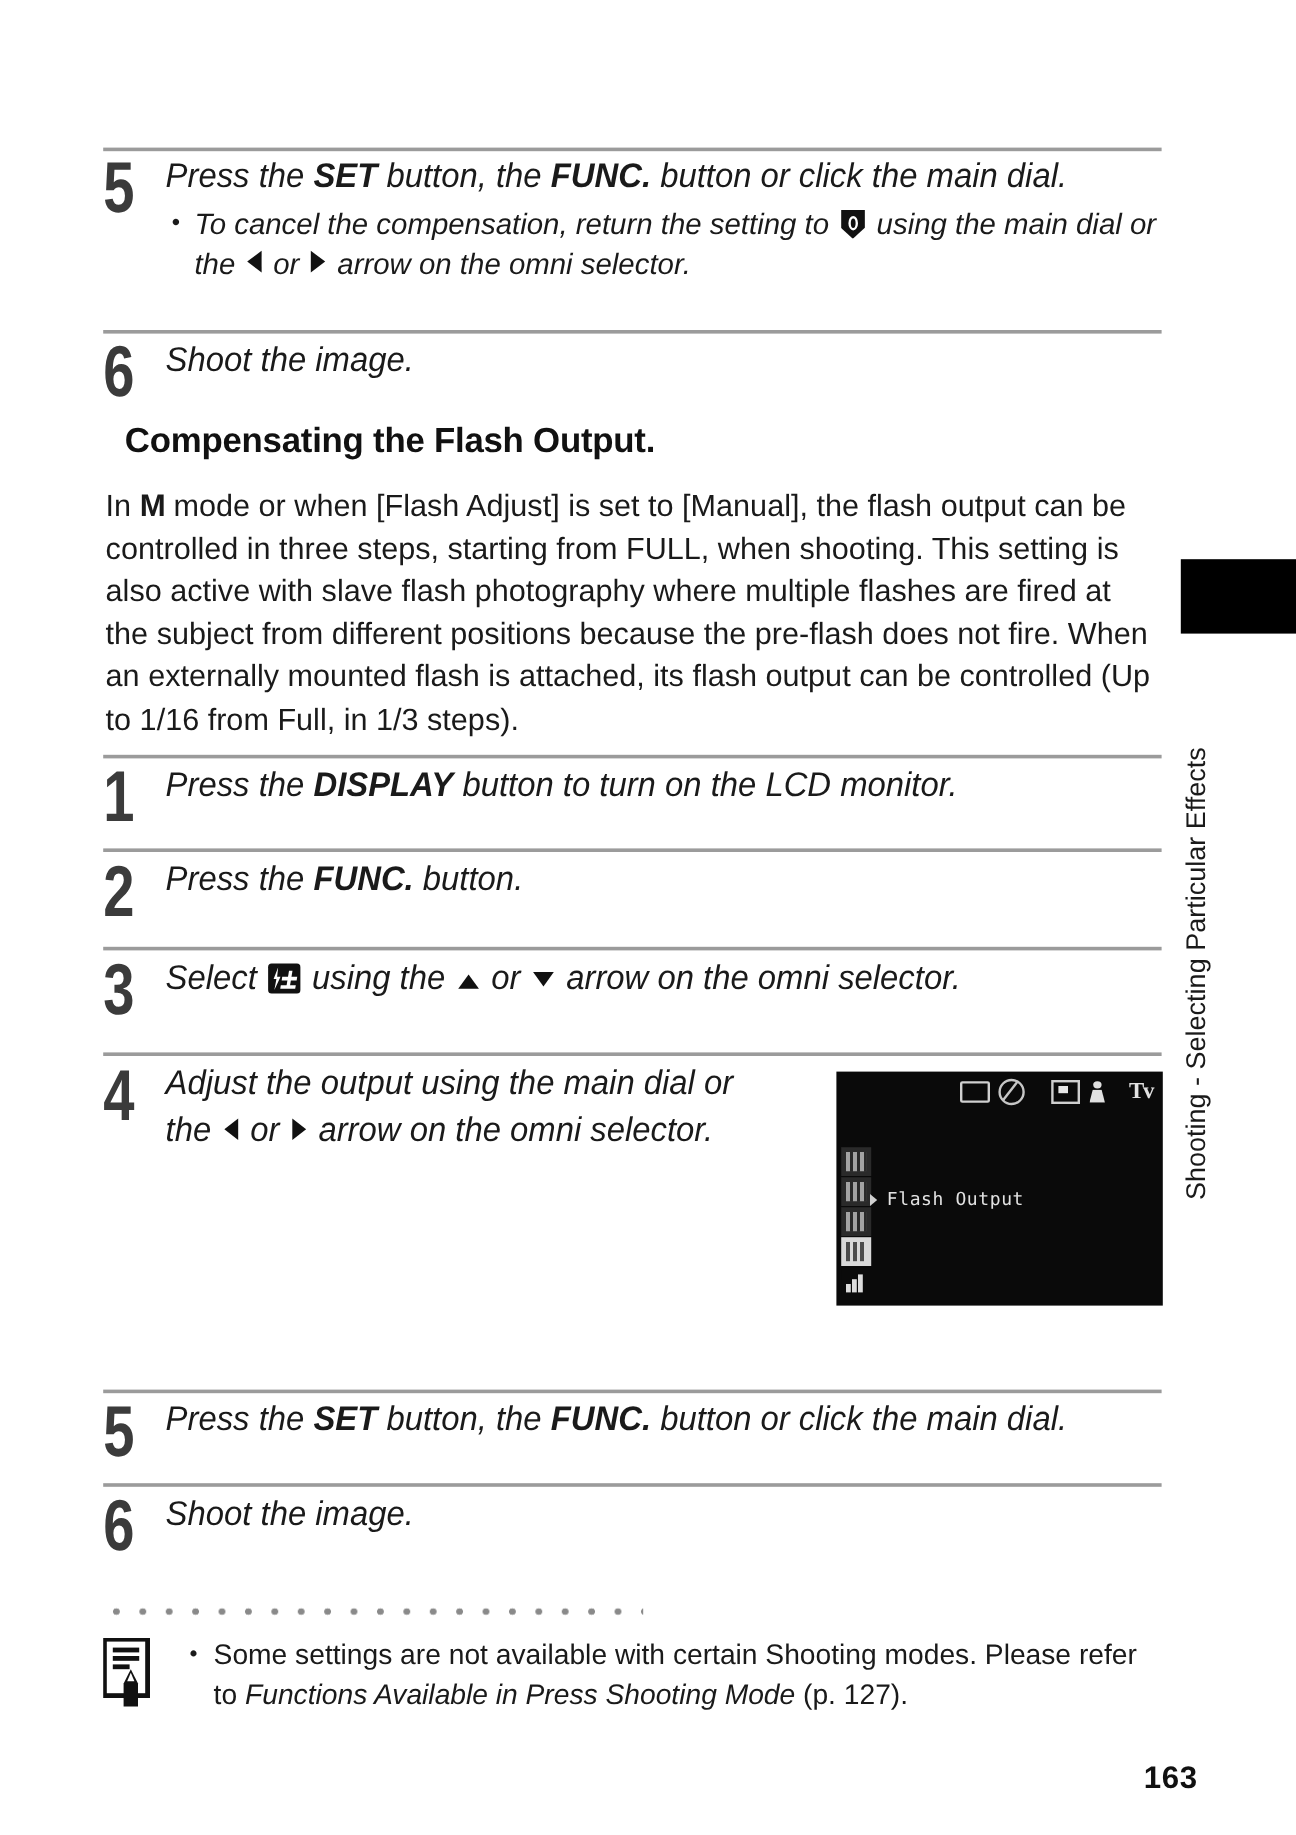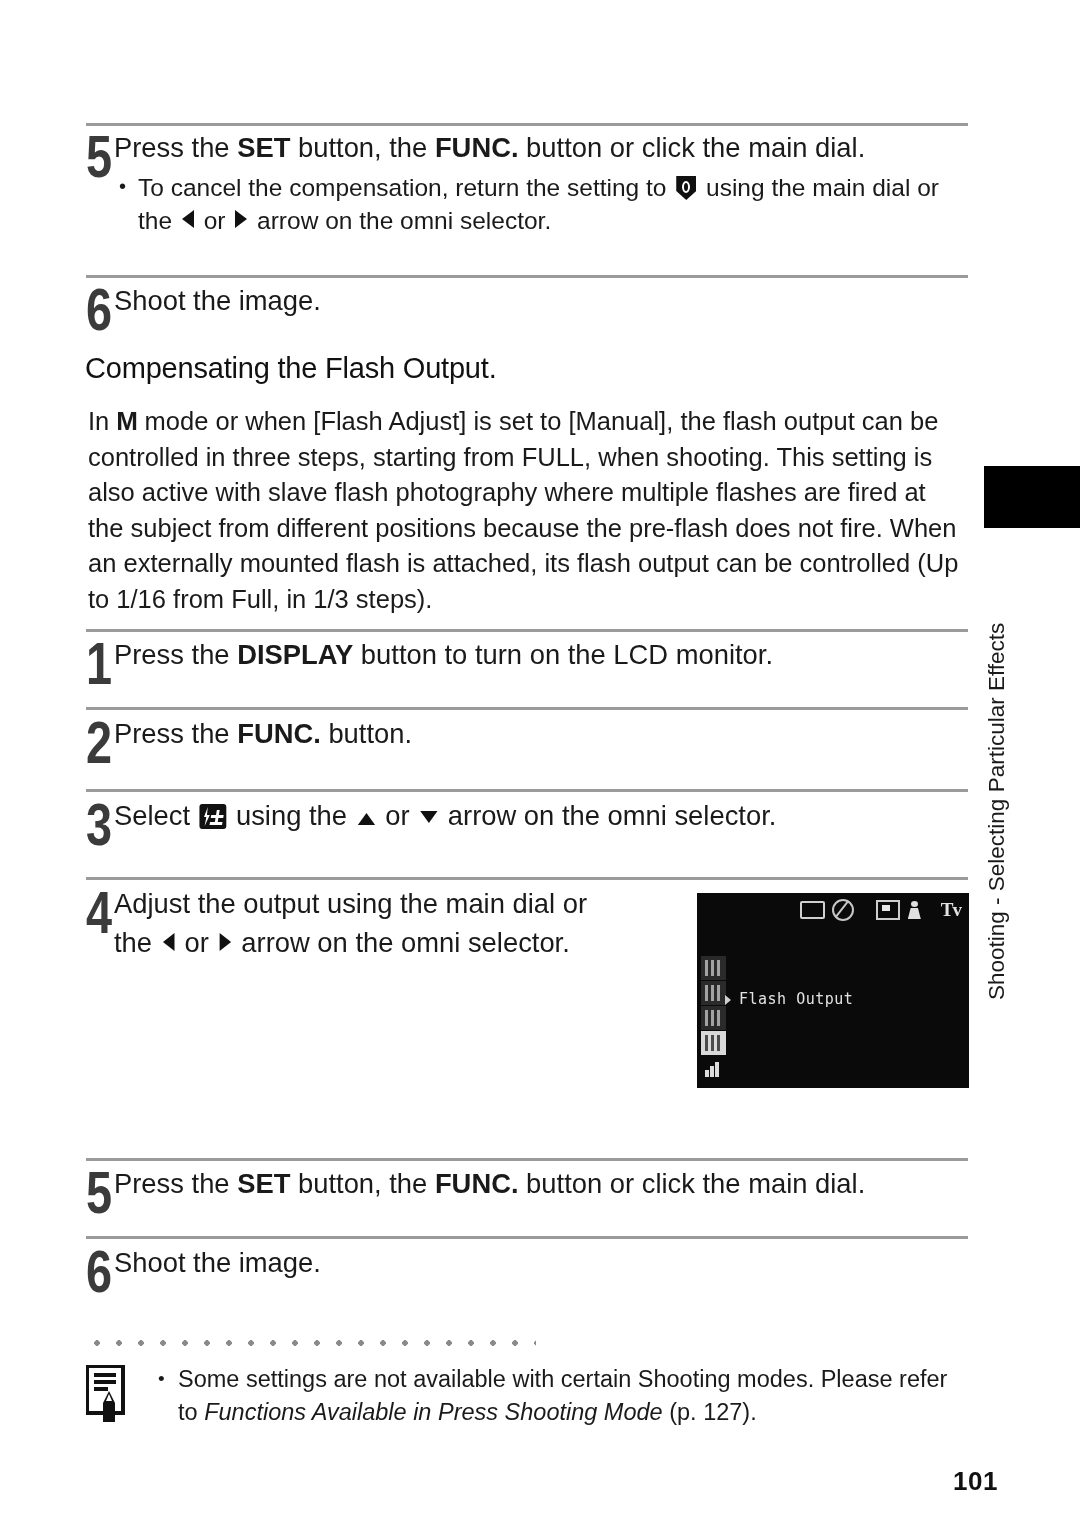--- a/index.html
+++ b/index.html
@@ -45,21 +45,22 @@
     font-weight: bold;
     font-size: 60px;
     line-height: 58px;
     color: #3b3b3b;
     letter-spacing: -2px;
     text-align: left;
     transform: scaleX(0.78);
     transform-origin: left top;
   }
   .step-body {
-    margin-left: 28px;
+    margin-left: 52px;
+    font-style: italic;
   }
   .step-title {
     font-size: 28.5px;
     line-height: 39px;
     color: #1a1a1a;
     transform: scaleX(0.96);
     transform-origin: left top;
     white-space: nowrap;
   }
   .step-title.wrap { white-space: normal; }
@@ -81,23 +82,23 @@
     position: absolute;
     left: 5px;
     top: -1px;
     font-size: 20px;
     color: #1a1a1a;
   }
 
   
   .section-heading {
     position: absolute;
-    left: 85px;
+    left: 104px;
     font-size: 29px;
-    font-weight: normal;
+    font-weight: bold;
     color: #111;
     letter-spacing: -0.2px;
     white-space: nowrap;
   }
   .section-heading::after {
     content: "";
     position: absolute;
     left: -2px;
     right: -6px;
     bottom: -5px;
@@ -571,15 +572,15 @@
         <path d="M23 26 L29 38 L29 57 L17 57 L17 38 Z" fill="#111"></path>
         <path d="M23 29 L26 36 L20 36 Z" fill="#fff"></path>
       </svg>
     </div>
     <div class="footnote-text"><span>Some settings are not available with certain Shooting modes. Please refer to </span><i>Functions Available in Press Shooting Mode</i><span> (p. 127).</span></div>
   </div>
 
   <div class="edge-tab"></div>
   <div class="vert-title">Shooting - Selecting Particular Effects</div>
 
-  <div class="page-number">101</div>
+  <div class="page-number">163</div>
 
 </div>
 
 </body></html>

